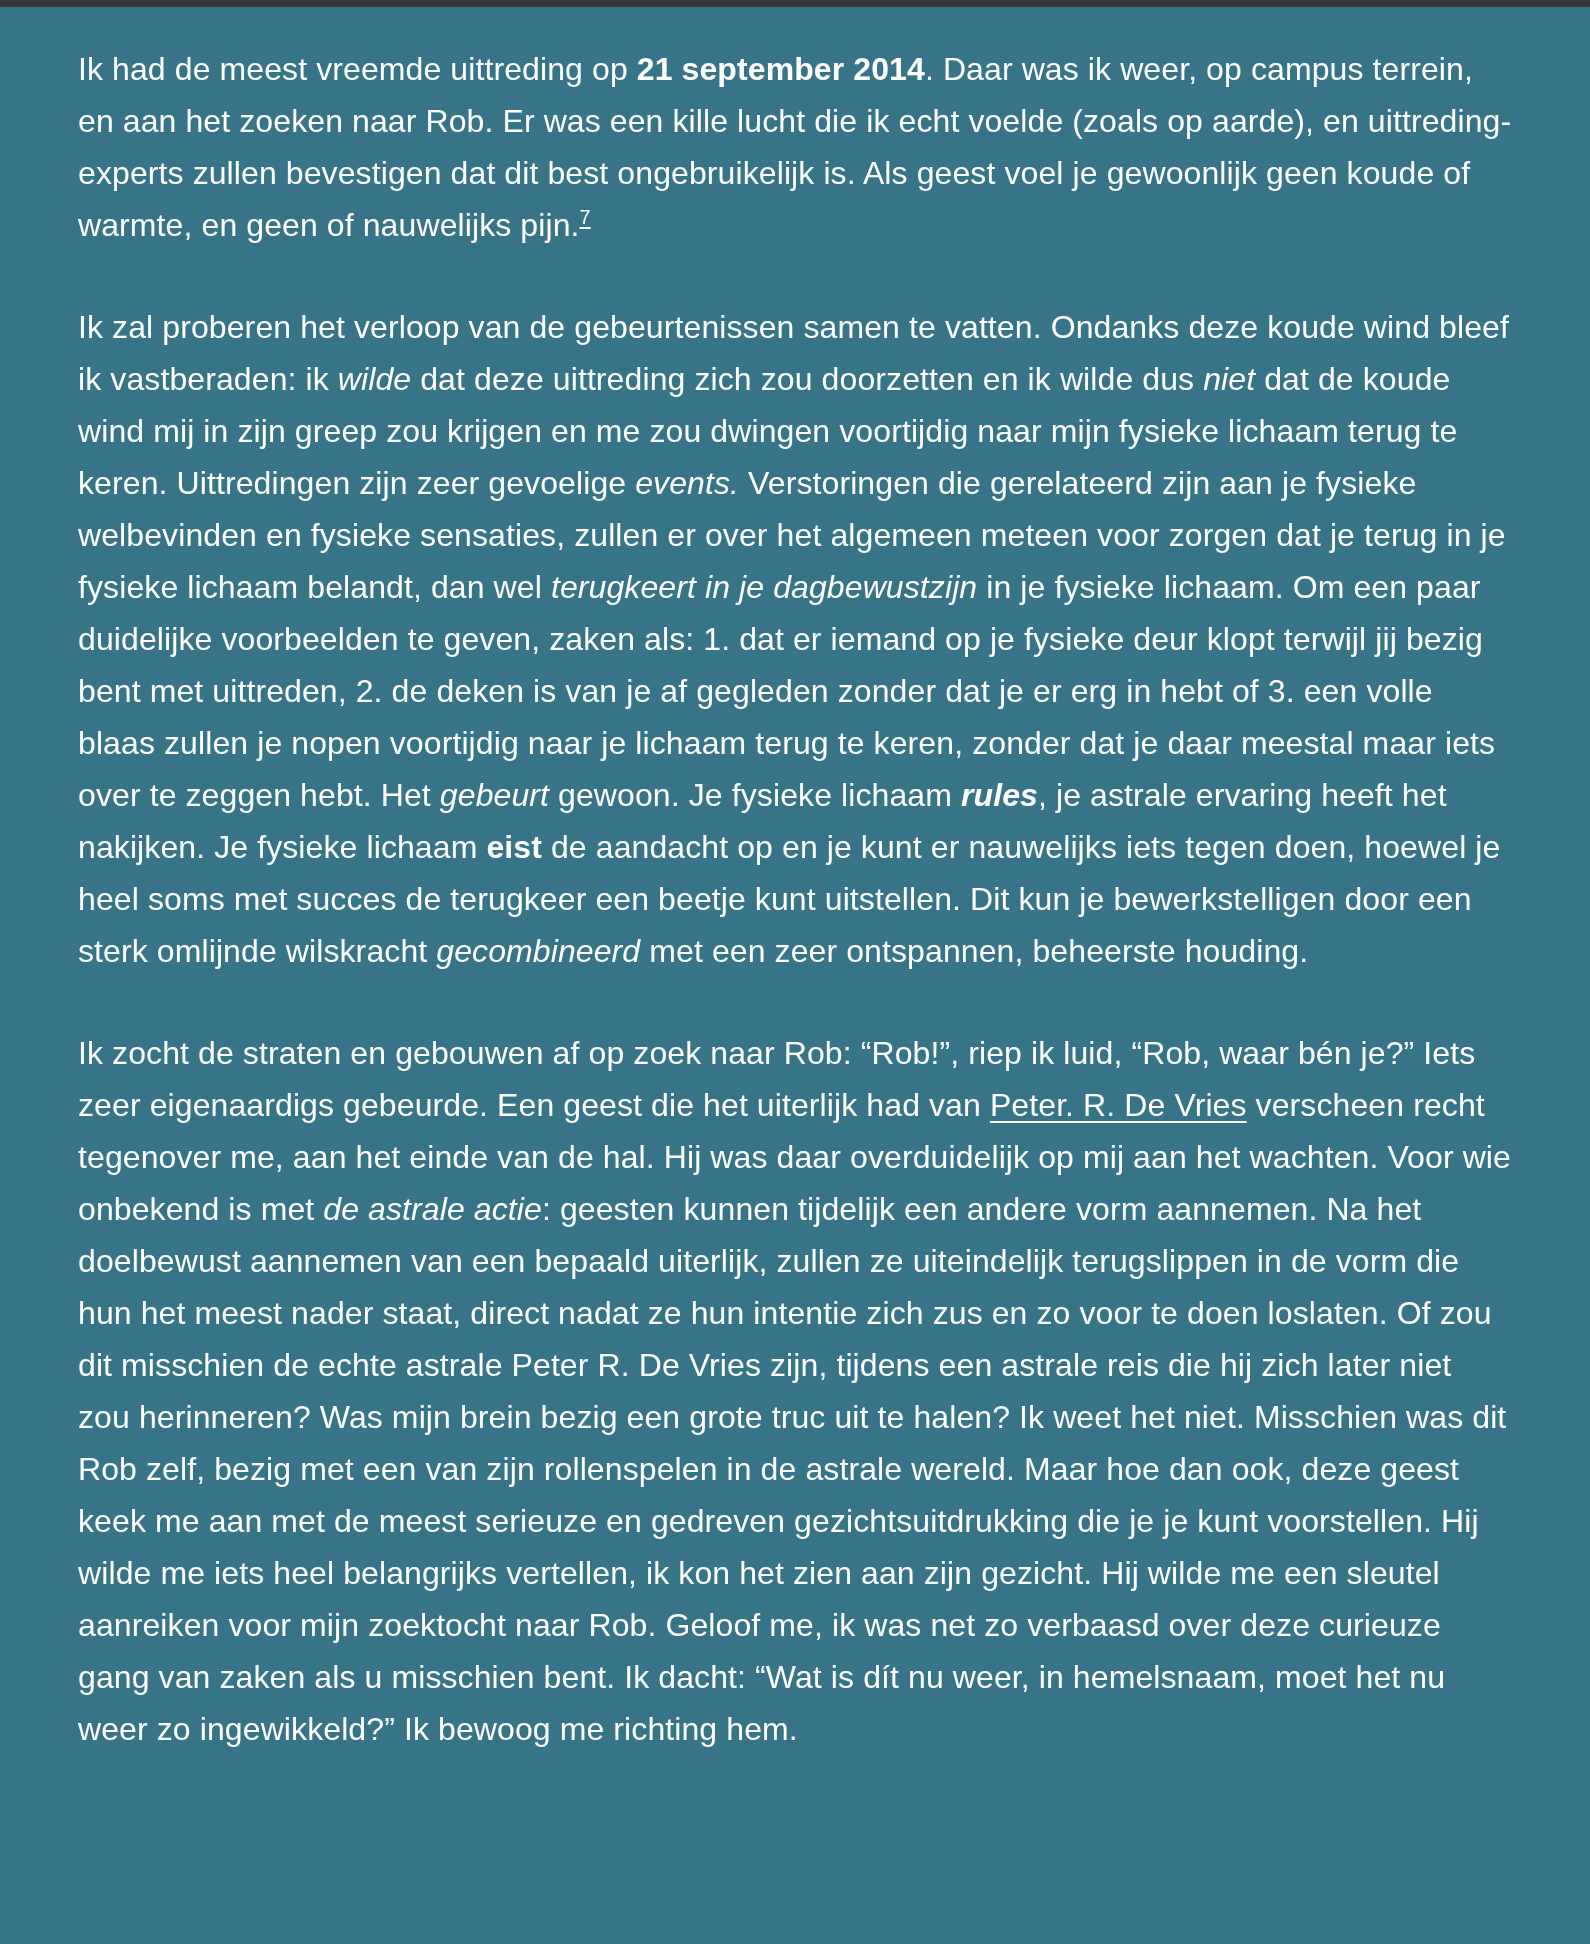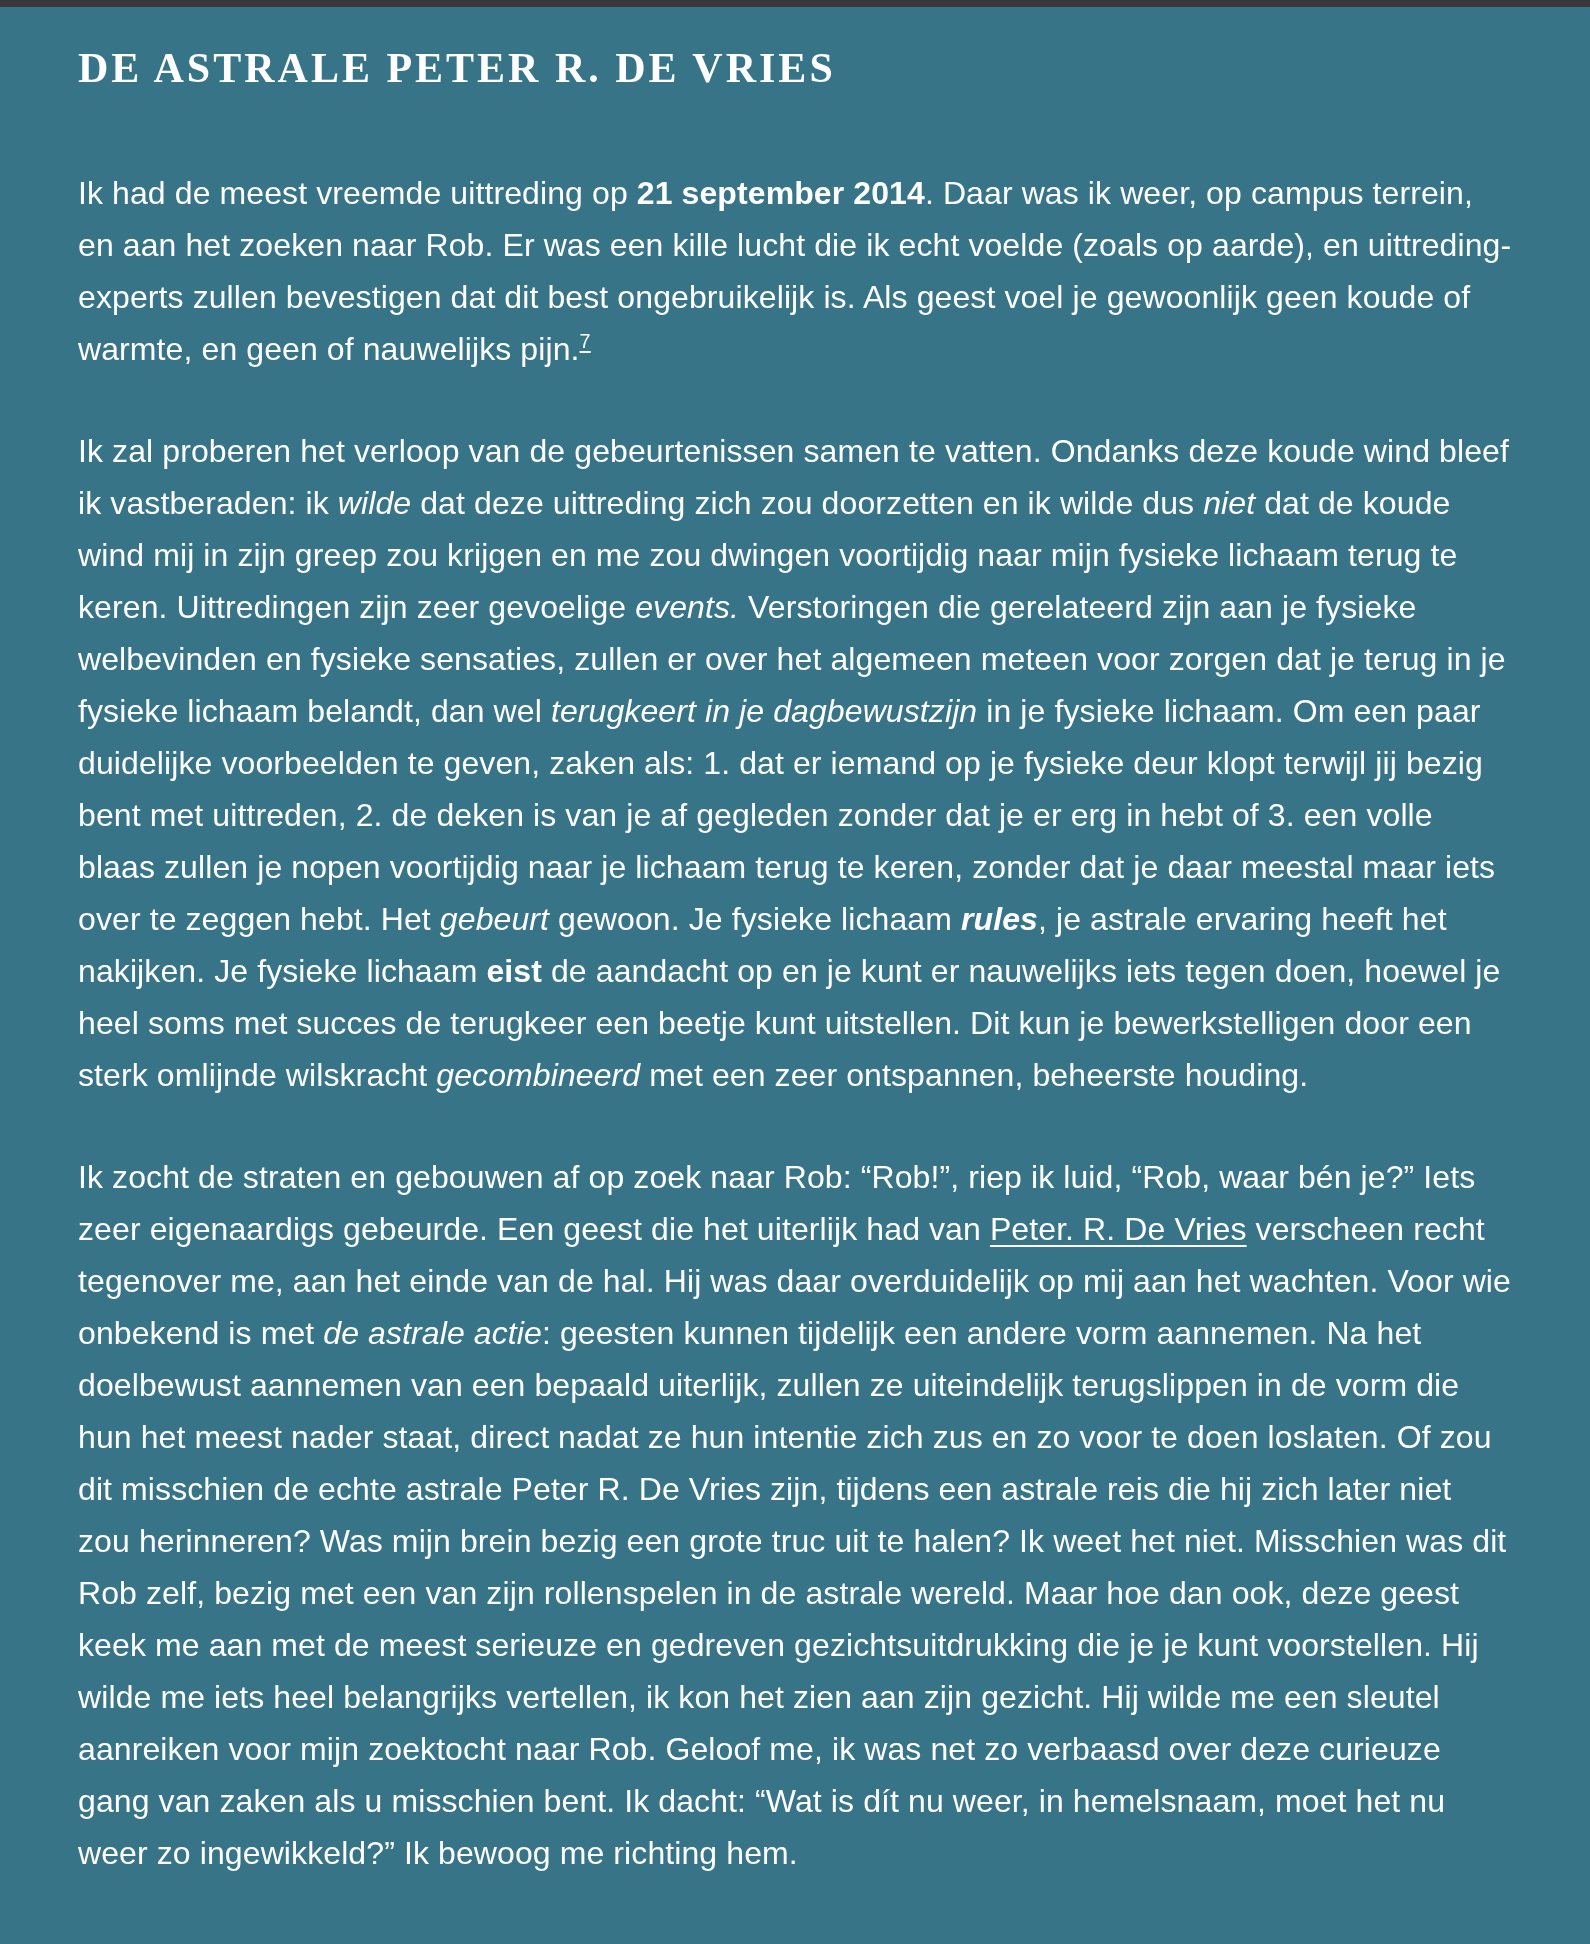--- a/index.html
+++ b/index.html
@@ -56,19 +56,18 @@
   .article-body sup a {
     text-underline-offset: 3px;
   }
 </style>
 </head>
 <body>
 
 <div class="top-bar"></div>
 
 <div class="content">
-  <h1 class="article-title">DE ASTRALE PETER R. DE VRIES</h1>
   <div class="article-body">
       <p><span>Ik had de meest vreemde uittreding op </span><strong>21 september 2014</strong><span>. Daar was ik weer, op campus terrein, en aan het zoeken naar Rob. Er was een kille lucht die ik echt voelde (zoals op aarde), en uittreding-experts zullen bevestigen dat dit best ongebruikelijk is. Als geest voel je gewoonlijk geen koude of warmte, en geen of nauwelijks pijn.</span><sup><a href="#">7</a></sup></p>
       <p><span>Ik zal proberen het verloop van de gebeurtenissen samen te vatten. Ondanks deze koude wind bleef ik vastberaden: ik </span><em>wilde</em><span> dat deze uittreding zich zou doorzetten en ik wilde dus </span><em>niet</em><span> dat de koude wind mij in zijn greep zou krijgen en me zou dwingen voortijdig naar mijn fysieke lichaam terug te keren. Uittredingen zijn zeer gevoelige </span><em>events.</em><span> Verstoringen die gerelateerd zijn aan je fysieke welbevinden en fysieke sensaties, zullen er over het algemeen meteen voor zorgen dat je terug in je fysieke lichaam belandt, dan wel </span><em>terugkeert in je dagbewustzijn</em><span> in je fysieke lichaam. Om een paar duidelijke voorbeelden te geven, zaken als: 1. dat er iemand op je fysieke deur klopt terwijl jij bezig bent met uittreden, 2. de deken is van je af gegleden zonder dat je er erg in hebt of 3. een volle blaas zullen je nopen voortijdig naar je lichaam terug te keren, zonder dat je daar meestal maar iets over te zeggen hebt. Het </span><em>gebeurt</em><span> gewoon. Je fysieke lichaam </span><span class="bi">rules</span><span>, je astrale ervaring heeft het nakijken. Je fysieke lichaam </span><strong>eist</strong><span> de aandacht op en je kunt er nauwelijks iets tegen doen, hoewel je heel soms met succes de terugkeer een beetje kunt uitstellen. Dit kun je bewerkstelligen door een sterk omlijnde wilskracht </span><em>gecombineerd</em><span> met een zeer ontspannen, beheerste houding.</span></p>
       <p><span>Ik zocht de straten en gebouwen af op zoek naar Rob: “Rob!”, riep ik luid, “Rob, waar bén je?” Iets zeer eigenaardigs gebeurde. Een geest die het uiterlijk had van </span><a href="#">Peter. R. De Vries</a><span> verscheen recht tegenover me, aan het einde van de hal. Hij was daar overduidelijk op mij aan het wachten. Voor wie onbekend is met </span><em>de astrale actie</em><span>: geesten kunnen tijdelijk een andere vorm aannemen. Na het doelbewust aannemen van een bepaald uiterlijk, zullen ze uiteindelijk terugslippen in de vorm die hun het meest nader staat, direct nadat ze hun intentie zich zus en zo voor te doen loslaten. Of zou dit misschien de echte astrale Peter R. De Vries zijn, tijdens een astrale reis die hij zich later niet zou herinneren? Was mijn brein bezig een grote truc uit te halen? Ik weet het niet. Misschien was dit Rob zelf, bezig met een van zijn rollenspelen in de astrale wereld. Maar hoe dan ook, deze geest keek me aan met de meest serieuze en gedreven gezichtsuitdrukking die je je kunt voorstellen. Hij wilde me iets heel belangrijks vertellen, ik kon het zien aan zijn gezicht. Hij wilde me een sleutel aanreiken voor mijn zoektocht naar Rob. Geloof me, ik was net zo verbaasd over deze curieuze gang van zaken als u misschien bent. Ik dacht: “Wat is dít nu weer, in hemelsnaam, moet het nu weer zo ingewikkeld?” Ik bewoog me richting hem.</span></p>
     </div>
 </div>
 
 </body></html>

